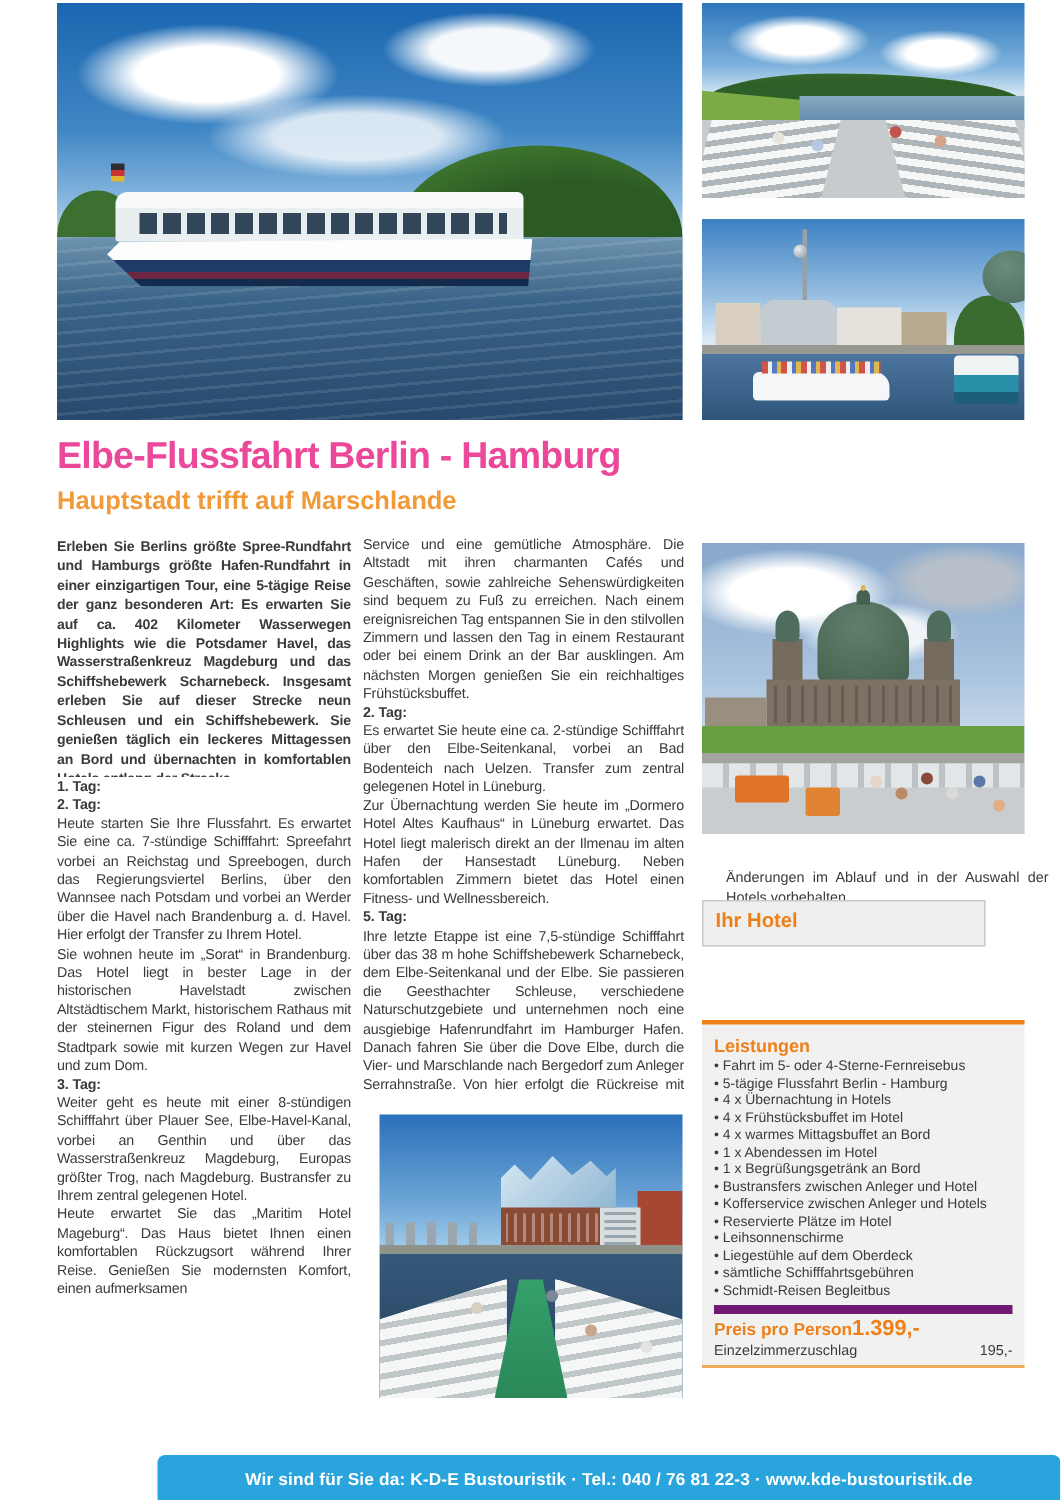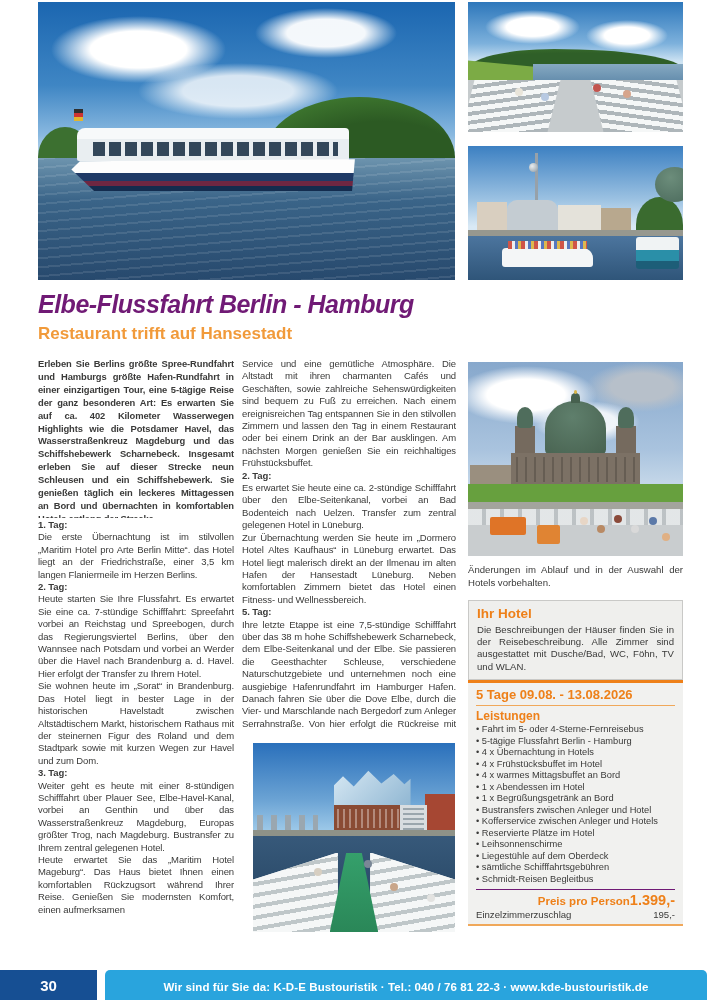--- a/index.html
+++ b/index.html
@@ -131,49 +131,49 @@
   .e-aisle{left:38%;top:58%;width:24%;height:42%;
     background:linear-gradient(180deg,#35a06b,#2a8758);
     clip-path:polygon(34% 0,66% 0,100% 100%,0 100%);}
   .e-p1{left:30%;top:66%;background:#d7cfc2;}
   .e-p2{left:55%;top:62%;background:#7a8796;}
   .e-p3{left:68%;top:74%;background:#c9a68a;}
   .e-p4{left:86%;top:80%;background:#e3e3e1;}
 
   
   .title{left:38px;top:290px;width:620px;font-size:25px;font-weight:bold;
-    letter-spacing:-0.5px;color:#701a75;font-style:italic;}
+    letter-spacing:-0.5px;color:#ec4899;}
   .subtitle{left:38px;top:324px;width:420px;font-size:17px;font-weight:bold;color:#f19a3a;}
 
   .intro{left:38px;top:358px;width:196px;max-height:160px;overflow:hidden;
     font-size:9.4px;line-height:12.9px;font-weight:bold;text-align:justify;letter-spacing:-0.1px;}
 
   .col{font-size:9.5px;line-height:12.4px;letter-spacing:-0.1px;overflow:hidden;}
   .col p{margin:0;text-align:justify;}
   .col .day-head{font-weight:bold;text-align:left;}
   .col1{left:38px;top:519px;width:196px;max-height:418px;}
   .col2{left:242px;top:358px;width:214px;max-height:372px;}
 
   .note{left:468px;top:564px;width:215px;font-size:9.6px;line-height:12.6px;text-align:justify;}
 
-  .hotel-box{left:468px;top:600px;width:215px;box-sizing:border-box;border:1px solid #c9c9c7;
+  .hotel-box{left:468px;top:600px;width:189px;box-sizing:border-box;border:1px solid #c9c9c7;
     background:#efefed;padding:5px 8px 6px;}
   .hotel-box h3{margin:0 0 3px;font-size:13.5px;color:#ee8019;}
   .hotel-box p{margin:0;font-size:9.6px;line-height:12.2px;text-align:justify;}
 
   .offer-box{left:468px;top:680px;width:215px;box-sizing:border-box;background:#f1f1ef;
     border-top:3px solid #ee8019;border-bottom:2px solid #f0a85a;padding:4px 8px 4px;}
   .offer-dates{margin:0;font-size:13px;font-weight:bold;color:#ee8019;
     padding-bottom:3px;border-bottom:1px solid #f0a85a;}
   .offer-services-h{margin:3px 0 1px;font-size:12px;font-weight:bold;color:#ee8019;}
   .services{margin:0;padding:0;list-style:none;font-size:9.3px;line-height:11.5px;}
   .services li{padding-left:8px;text-indent:-8px;}
   .services li:before{content:"• ";}
-  .price-row{display:flex;justify-content:flex-end;align-items:baseline;
-    border-top:1px solid #701a75;margin-top:4px;padding-top:2px;}
+  .price-row{display:flex;justify-content:flex-start;align-items:baseline;
+    border-top:6px solid #701a75;margin-top:4px;padding-top:2px;}
   .price-label{font-size:11.5px;font-weight:bold;color:#ee8019;}
   .price-value{font-size:14.5px;font-weight:bold;color:#ee8019;}
   .sur-row{display:flex;justify-content:space-between;font-size:9.6px;margin-top:1px;gap:40px;}
 
   
   .foot-num{left:0;top:970px;width:97px;height:30px;background:#164f93;color:#fff;
     display:flex;align-items:center;justify-content:center;font-size:15px;font-weight:bold;}
   .foot-bar{left:105px;top:970px;width:602px;height:34px;background:#29a4dd;border-radius:5px;
     display:flex;align-items:center;justify-content:center;}
   .foot-bar span{color:#fff;font-size:11.5px;font-weight:bold;letter-spacing:0.1px;}
@@ -220,26 +220,25 @@
     <div class="b-b4"></div>
     <div class="b-trees"></div>
     <div class="b-dome"></div>
     <div class="b-prom"></div>
     <div class="b-water"></div>
     <div class="b-boat1"></div>
     <div class="b-boat2"></div>
   </div>
 
   <h1 class="abs title" style="margin:0;">Elbe-Flussfahrt Berlin - Hamburg</h1>
-  <h2 class="abs subtitle" style="margin:0;">Restaurant trifft auf Hansestadt</h2>
+  <h2 class="abs subtitle" style="margin:0;">Hauptstadt trifft auf Marschlande</h2>
 
   <p class="abs intro" style="margin:0;">Erleben Sie Berlins größte Spree-Rundfahrt und Hamburgs größte Hafen-Rundfahrt in einer einzigartigen Tour, eine 5-tägige Reise der ganz besonderen Art: Es erwarten Sie auf ca. 402 Kilometer Wasserwegen Highlights wie die Potsdamer Havel, das Wasserstraßenkreuz Magdeburg und das Schiffshebewerk Scharnebeck. Insgesamt erleben Sie auf dieser Strecke neun Schleusen und ein Schiffshebewerk. Sie genießen täglich ein leckeres Mittagessen an Bord und übernachten in komfortablen Hotels entlang der Strecke.</p>
   <div class="abs col col1" id="itin-col1">
       <p class="day-head">1. Tag:</p>
-      <p>Die erste Übernachtung ist im stilvollen „Maritim Hotel pro Arte Berlin Mitte“. das Hotel liegt an der Friedrichstraße, einer 3,5 km langen Flaniermeile im Herzen Berlins.</p>
       <p class="day-head">2. Tag:</p>
       <p>Heute starten Sie Ihre Flussfahrt. Es erwartet Sie eine ca. 7-stündige Schifffahrt: Spreefahrt vorbei an Reichstag und Spreebogen, durch das Regierungsviertel Berlins, über den Wannsee nach Potsdam und vorbei an Werder über die Havel nach Brandenburg a. d. Havel. Hier erfolgt der Transfer zu Ihrem Hotel.</p>
       <p>Sie wohnen heute im „Sorat“ in Brandenburg. Das Hotel liegt in bester Lage in der historischen Havelstadt zwischen Altstädtischem Markt, historischem Rathaus mit der steinernen Figur des Roland und dem Stadtpark sowie mit kurzen Wegen zur Havel und zum Dom.</p>
       <p class="day-head">3. Tag:</p>
       <p>Weiter geht es heute mit einer 8-stündigen Schifffahrt über Plauer See, Elbe-Havel-Kanal, vorbei an Genthin und über das Wasserstraßenkreuz Magdeburg, Europas größter Trog, nach Magdeburg. Bustransfer zu Ihrem zentral gelegenen Hotel.</p>
       <p>Heute erwartet Sie das „Maritim Hotel Mageburg“. Das Haus bietet Ihnen einen komfortablen Rückzugsort während Ihrer Reise. Genießen Sie modernsten Komfort, einen aufmerksamen</p>
     </div>
   <div class="abs col col2" id="itin-col2">
       <p>Service und eine gemütliche Atmosphäre. Die Altstadt mit ihren charmanten Cafés und Geschäften, sowie zahlreiche Sehenswürdigkeiten sind bequem zu Fuß zu erreichen. Nach einem ereignisreichen Tag entspannen Sie in den stilvollen Zimmern und lassen den Tag in einem Restaurant oder bei einem Drink an der Bar ausklingen. Am nächsten Morgen genießen Sie ein reichhaltiges Frühstücksbuffet.</p>
       <p class="day-head">2. Tag:</p>
@@ -264,29 +263,27 @@
     <div class="o-box1"></div>
     <div class="o-box2"></div>
     <div class="p-dot o-p1"></div>
     <div class="p-dot o-p2"></div>
     <div class="p-dot o-p3"></div>
     <div class="p-dot o-p4"></div>
     <div class="p-dot o-p5"></div>
     <div class="p-dot o-p6"></div>
   </div>
 
-  <p class="abs note" style="margin:0;">Änderungen im Ablauf und in der Auswahl der Hotels vorbehalten.</p>
+  <p class="abs note" style="margin:16px;">Änderungen im Ablauf und in der Auswahl der Hotels vorbehalten.</p>
 
   <div class="abs hotel-box">
     <h3>Ihr Hotel</h3>
-    <p>Die Beschreibungen der Häuser finden Sie in der Reisebeschreibung. Alle Zimmer sind ausgestattet mit Dusche/Bad, WC, Föhn, TV und WLAN.</p>
   </div>
 
   <div class="abs offer-box">
-    <p class="offer-dates">5 Tage 09.08. - 13.08.2026</p>
     <p class="offer-services-h">Leistungen</p>
     <ul class="services" id="services-list">
         <li>Fahrt im 5- oder 4-Sterne-Fernreisebus</li>
         <li>5-tägige Flussfahrt Berlin - Hamburg</li>
         <li>4 x Übernachtung in Hotels</li>
         <li>4 x Frühstücksbuffet im Hotel</li>
         <li>4 x warmes Mittagsbuffet an Bord</li>
         <li>1 x Abendessen im Hotel</li>
         <li>1 x Begrüßungsgetränk an Bord</li>
         <li>Bustransfers zwischen Anleger und Hotel</li>
@@ -317,20 +314,17 @@
     <div class="e-water"></div>
     <div class="e-benchL"></div>
     <div class="e-benchR"></div>
     <div class="e-aisle"></div>
     <div class="p-dot e-p1"></div>
     <div class="p-dot e-p2"></div>
     <div class="p-dot e-p3"></div>
     <div class="p-dot e-p4"></div>
   </div>
 
-  <div class="abs foot-num">
-    <span>30</span>
-  </div>
   <div class="abs foot-bar">
     <span>Wir sind für Sie da: K-D-E Bustouristik · Tel.: 040 / 76 81 22-3 · www.kde-bustouristik.de</span>
   </div>
 
 </div>
 
 </body></html>

